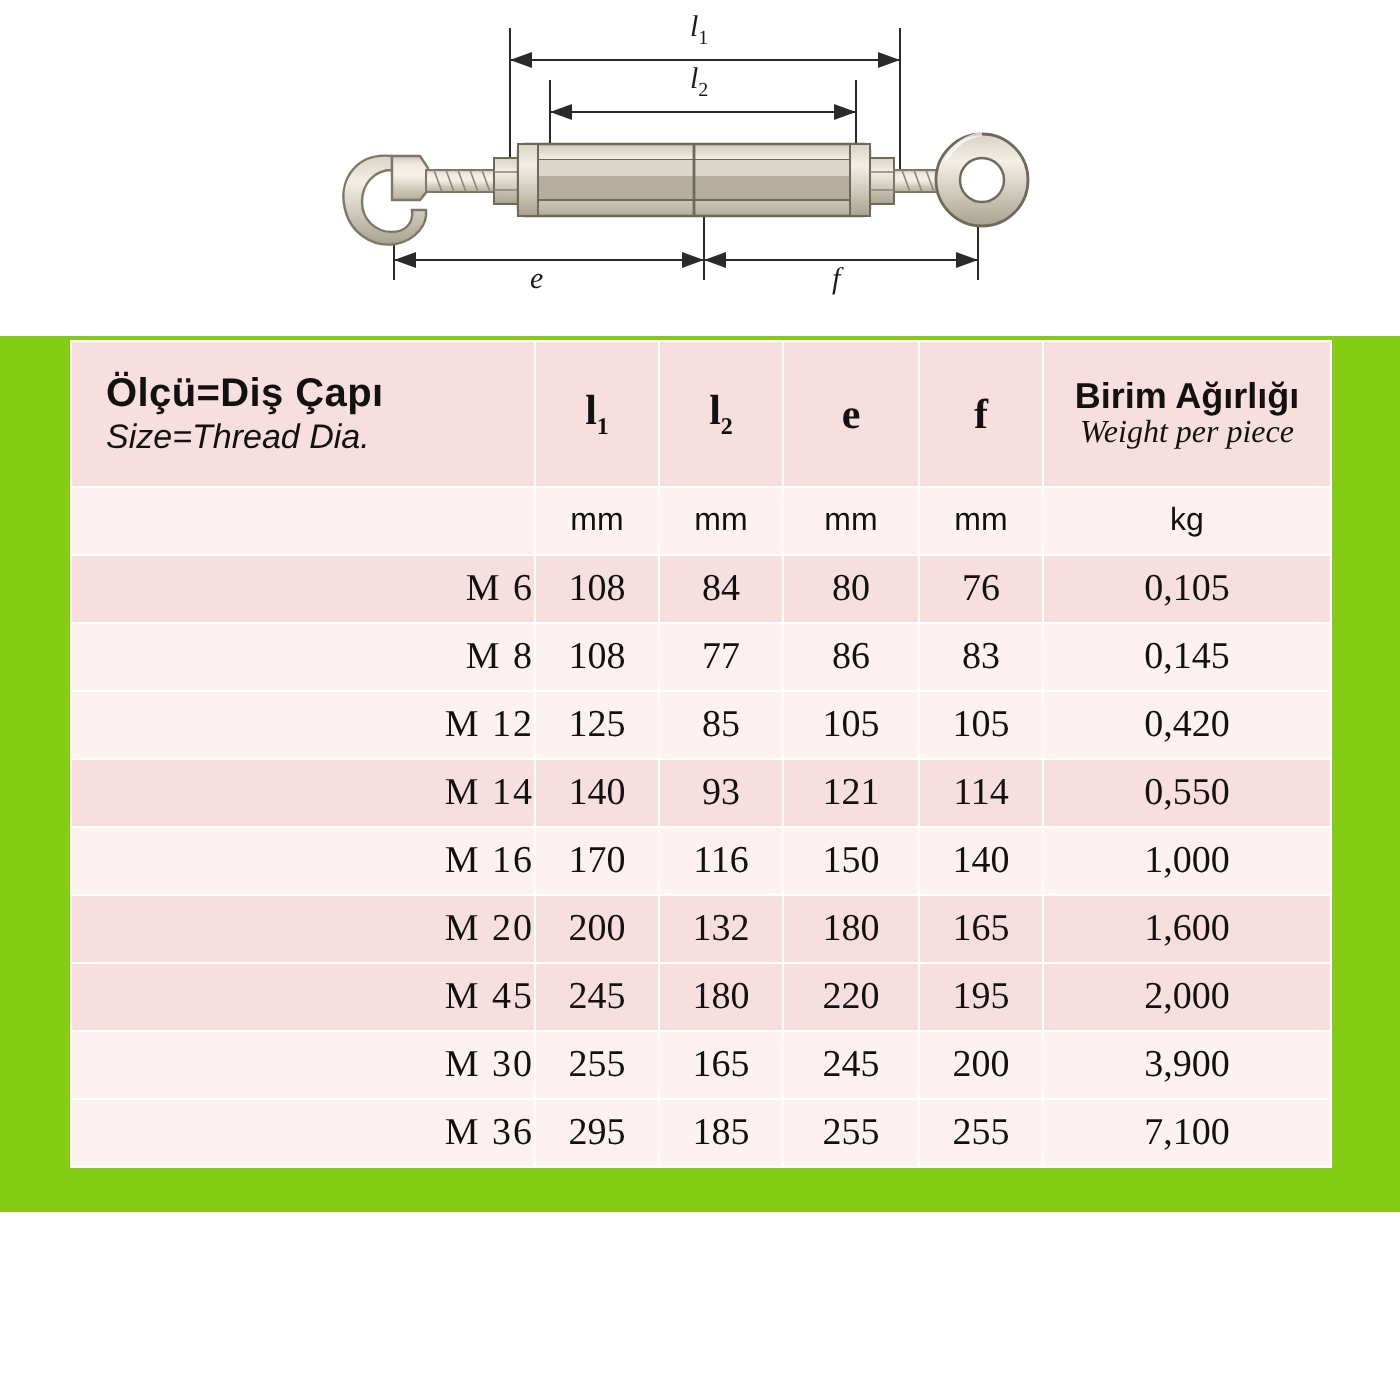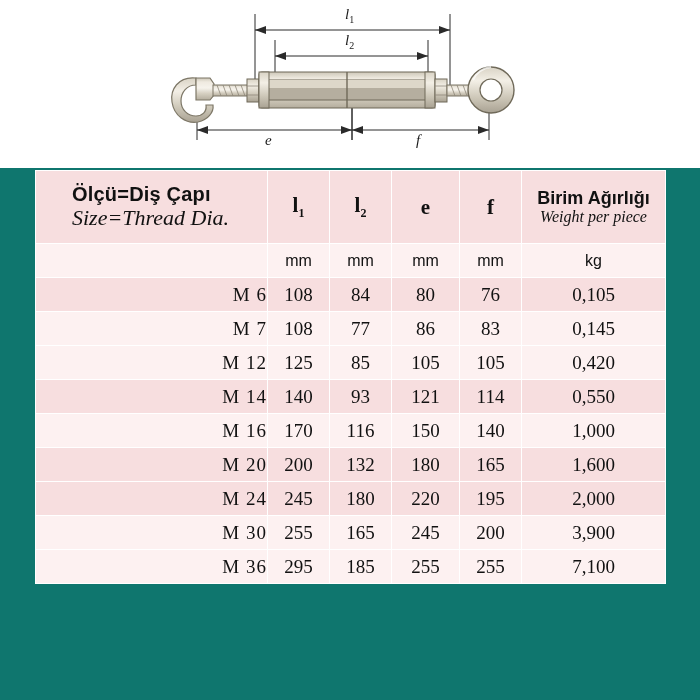--- a/index.html
+++ b/index.html
@@ -9,22 +9,22 @@
   }
   body {
     width: 700px;
     height: 700px;
     font-family: "Liberation Sans", sans-serif;
     overflow: hidden;
   }
   #page {
     position: relative;
     width: 700px;
-    height: 700px;
-    background: #0f766e;
+    height: 606px;
+    background: #84cc16;
   }
 
   
   .drawing {
     position: relative;
     width: 700px;
     height: 168px;
     background: #ffffff;
   }
   .dim-label {
@@ -63,33 +63,33 @@
   .rowB { background: #fdf1f1; }
 
   
   .hdr td {
     height: 72px;
     background: #f7dedf;
     font-size: 19px;
   }
   .hdr .size-cell {
     text-align: left;
-    padding-left: 36px;
+    padding-left: 17px;
     line-height: 1.12;
   }
   .hdr .size-cell .tr {
     font-family: "Liberation Sans", sans-serif;
     font-weight: bold;
     font-size: 20px;
     letter-spacing: .2px;
   }
   .hdr .size-cell .en {
-    font-family: Liberation Serif, serif;
+    font-family: Liberation Sans, sans-serif;
     font-style: italic;
-    font-size: 22px;
+    font-size: 17px;
   }
   .hdr .sym {
     font-family: "Liberation Serif", serif;
     font-weight: bold;
     font-size: 21px;
   }
   .hdr .sym .sub {
     font-size: 12px;
     vertical-align: sub;
     font-weight: bold;
@@ -300,21 +300,21 @@
 
         <tr class="data rowA">
           <td class="size">M 6</td>
           <td>108</td>
           <td>84</td>
           <td>80</td>
           <td>76</td>
           <td>0,105</td>
         </tr>
         <tr class="data rowB">
-          <td class="size">M 7</td>
+          <td class="size">M 8</td>
           <td>108</td>
           <td>77</td>
           <td>86</td>
           <td>83</td>
           <td>0,145</td>
         </tr>
         <tr class="data rowB">
           <td class="size">M 12</td>
           <td>125</td>
           <td>85</td>
@@ -340,21 +340,21 @@
         </tr>
         <tr class="data rowA">
           <td class="size">M 20</td>
           <td>200</td>
           <td>132</td>
           <td>180</td>
           <td>165</td>
           <td>1,600</td>
         </tr>
         <tr class="data rowA">
-          <td class="size">M 24</td>
+          <td class="size">M 45</td>
           <td>245</td>
           <td>180</td>
           <td>220</td>
           <td>195</td>
           <td>2,000</td>
         </tr>
         <tr class="data rowB">
           <td class="size">M 30</td>
           <td>255</td>
           <td>165</td>

